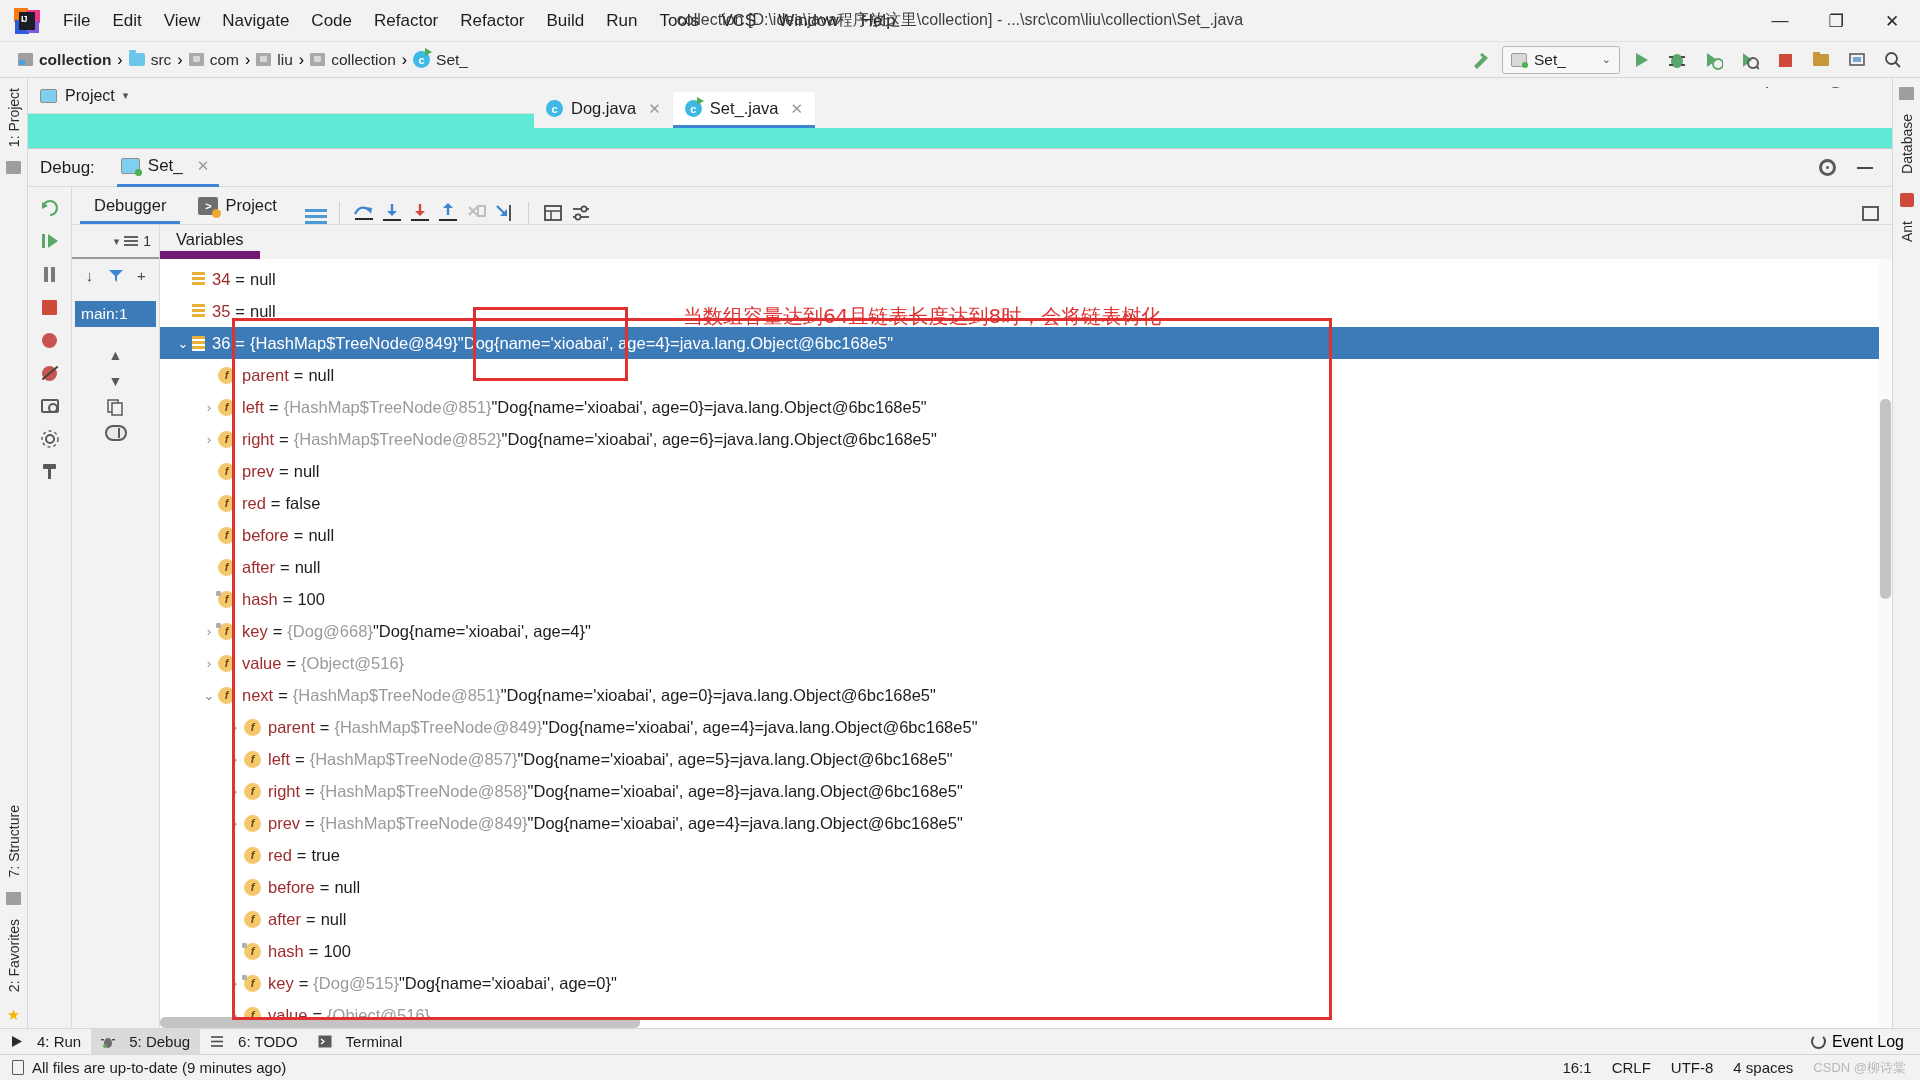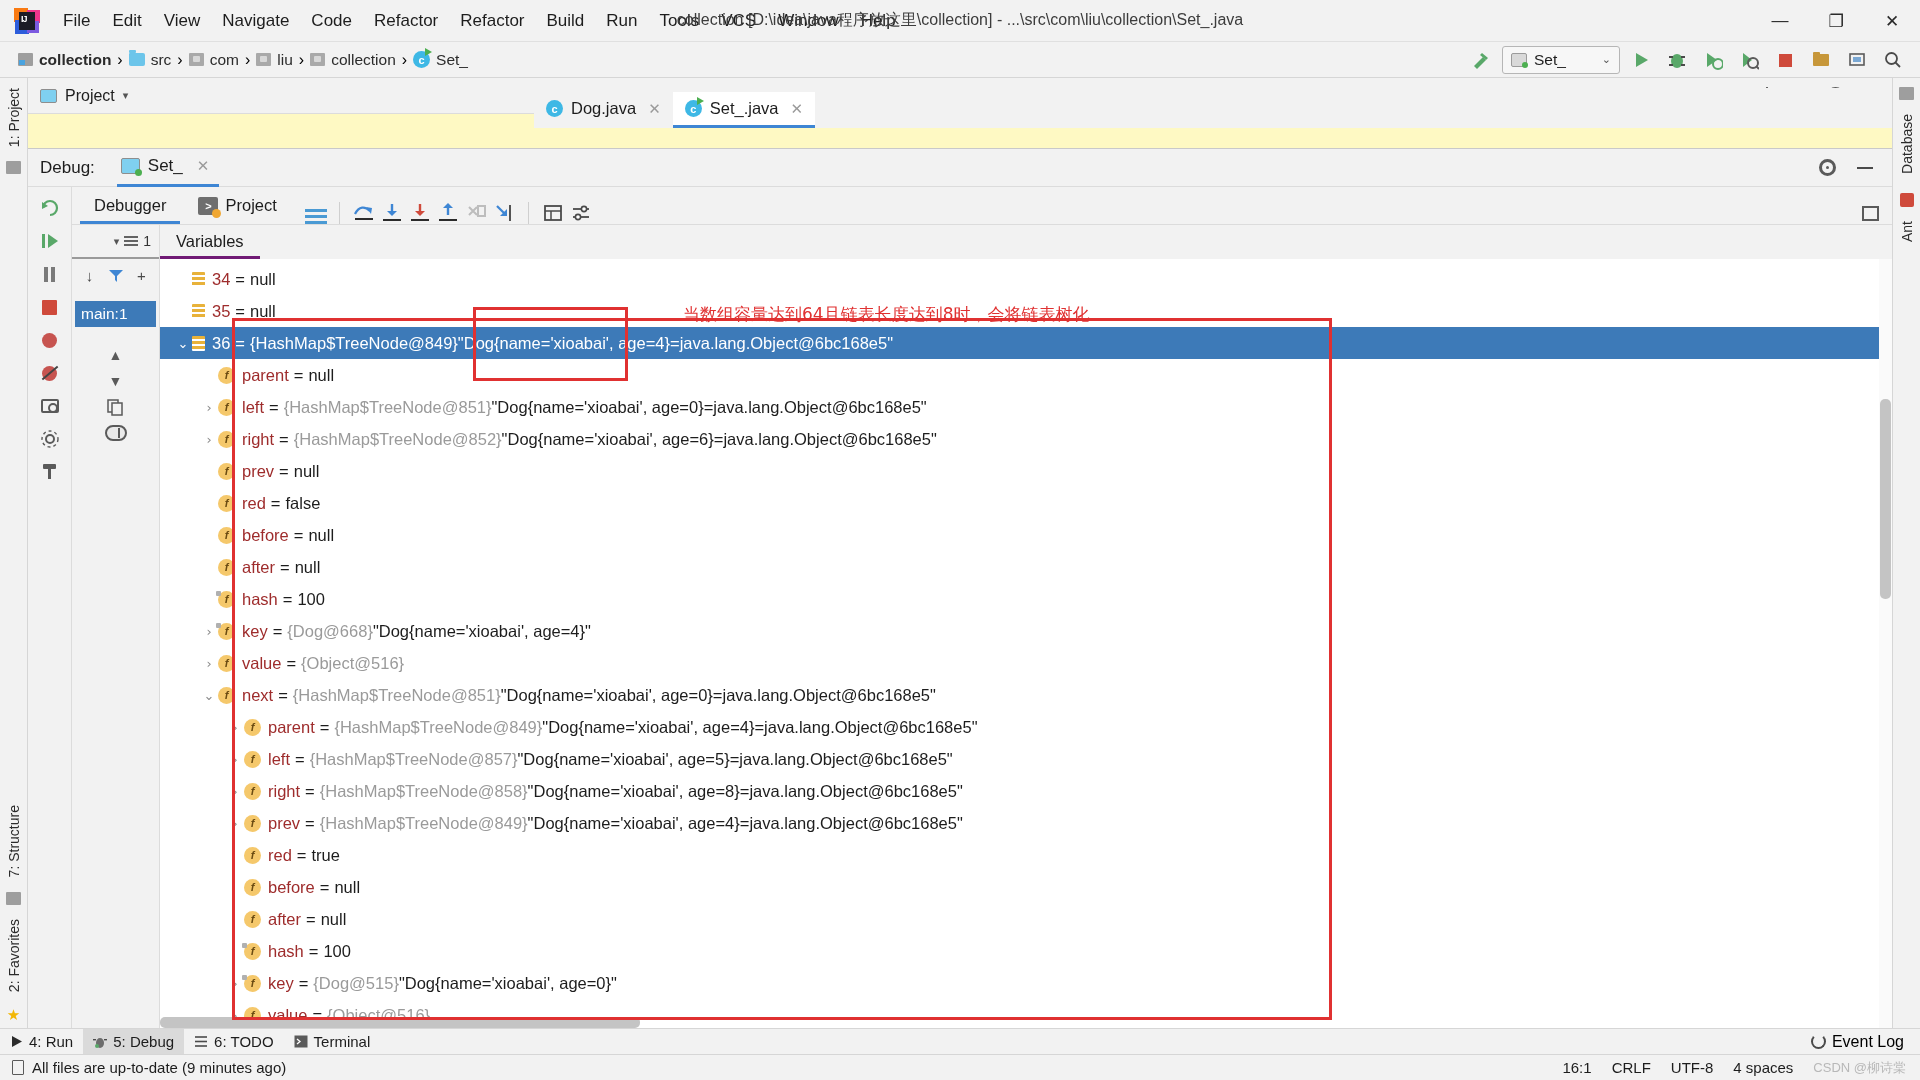--- a/index.html
+++ b/index.html
@@ -3,21 +3,21 @@
 <meta charset="utf-8">
 <style>
   * { box-sizing: border-box; margin: 0; padding: 0; }
   html, body {
     width: 1920px; height: 1080px;
     background: #f2f2f2;
     font-family: "Liberation Sans", "DejaVu Sans", sans-serif;
     overflow: hidden;
     -webkit-font-smoothing: antialiased;
   }
-  .app { position: relative; width: 1920px; height: 1080px; background:#fef9c3; }
+  .app { position: relative; width: 1920px; height: 1080px; background:#5eead4; }
 
   
   .titlebar {
     height: 42px; background: #f2f2f2; display: flex; align-items: center;
     border-bottom: 1px solid #e0e0e0; position: relative;
   }
   .ij-logo { width: 26px; height: 26px; margin-left: 14px; margin-right: 12px; position: relative; flex: none; }
   .ij-logo .sq1 { position:absolute; left:0; top:0; width:14px; height:14px; background:#f97a12; }
   .ij-logo .sq2 { position:absolute; right:0; top:2px; width:13px; height:13px; background:#ed358c; }
   .ij-logo .sq3 { position:absolute; left:1px; bottom:0; width:14px; height:14px; background:#2d5ddb; }
@@ -207,21 +207,21 @@
   .fs-ico { width:22px;height:20px;display:flex;align-items:center;justify-content:center;color:#5a5a5a;font-size:14px; }
   .glasses {
     width:26px;height:16px;border:2px solid #5a5a5a;border-radius:8px;position:relative;background:#eaeaea;
   }
   .glasses::after{content:"";position:absolute;left:11px;top:1px;width:2px;height:10px;background:#5a5a5a;}
 
   .vars-col { flex:1; display:flex; flex-direction:column; min-width:0; }
   .vars-tab-row { height:34px; display:flex; align-items:flex-end; background:#f2f2f2; }
   .vtab-variables {
     font-size:16.5px; color:#1d1d1d; padding:0 16px; height:32px; display:flex; align-items:center;
-    border-bottom:3px solid #701a75;
+    border-bottom:8px solid #701a75;
   }
   .vars-tree {
     flex:1; background:#fff; position:relative; overflow:hidden;
     font-size:16.5px; padding-top:4px;
   }
 
   .row {
     height:32px; display:flex; align-items:center; white-space:nowrap;
     padding-left:6px; position:relative;
   }
@@ -251,42 +251,42 @@
   .k { color:#9e2c2c; }
   .eq { color:#1d1d1d; margin:0 5px; }
   .ref { color:#9a9a9a; }
   .val { color:#1d1d1d; }
 
   
   .ann-box {
     position:absolute; border:3px solid #e03131; pointer-events:none;
   }
   .ann-text {
-    position:absolute; color:#e03131; font-size:17px; white-space:nowrap;
+    position:absolute; color:#e03131; font-size:20px; white-space:nowrap;
     font-family:"DejaVu Sans","Liberation Sans",sans-serif;
   }
 
   
   .vscroll {
     position:absolute; right:1px; top:140px; width:11px; height:200px;
     background:#c4c4c4; border-radius:5px;
   }
   .hscroll {
     position:absolute; left:0; bottom:0; height:11px; width:480px;
     background:#c4c4c4; border-radius:5px;
   }
   .track-right { position:absolute; right:0; top:0; bottom:0; width:13px; background:#fafafa; }
 
   
   .bottombar {
     position:absolute; left:0; right:0; bottom:26px; height:26px;
     background:#f2f2f2; border-top:1px solid #d6d6d6; display:flex; align-items:center;
   }
   .bbtn {
-    display:flex; align-items:center; gap:6px; font-size:15px; color:#1d1d1d;
+    display:flex; align-items:center; gap:14px; font-size:15px; color:#1d1d1d;
     padding:3px 10px; height:26px;
   }
   .bbtn.active { background:#dadada; }
   .bar-right { margin-left:auto; display:flex; align-items:center; gap:6px; padding-right:16px; }
   .evt-ico { width:15px;height:15px;border:2px solid #4a4a4a;border-radius:50%;border-top-color:transparent; }
 
   
   .statusbar {
     position:absolute; left:0; right:0; bottom:0; height:26px;
     background:#f2f2f2; border-top:1px solid #d6d6d6; display:flex; align-items:center;

